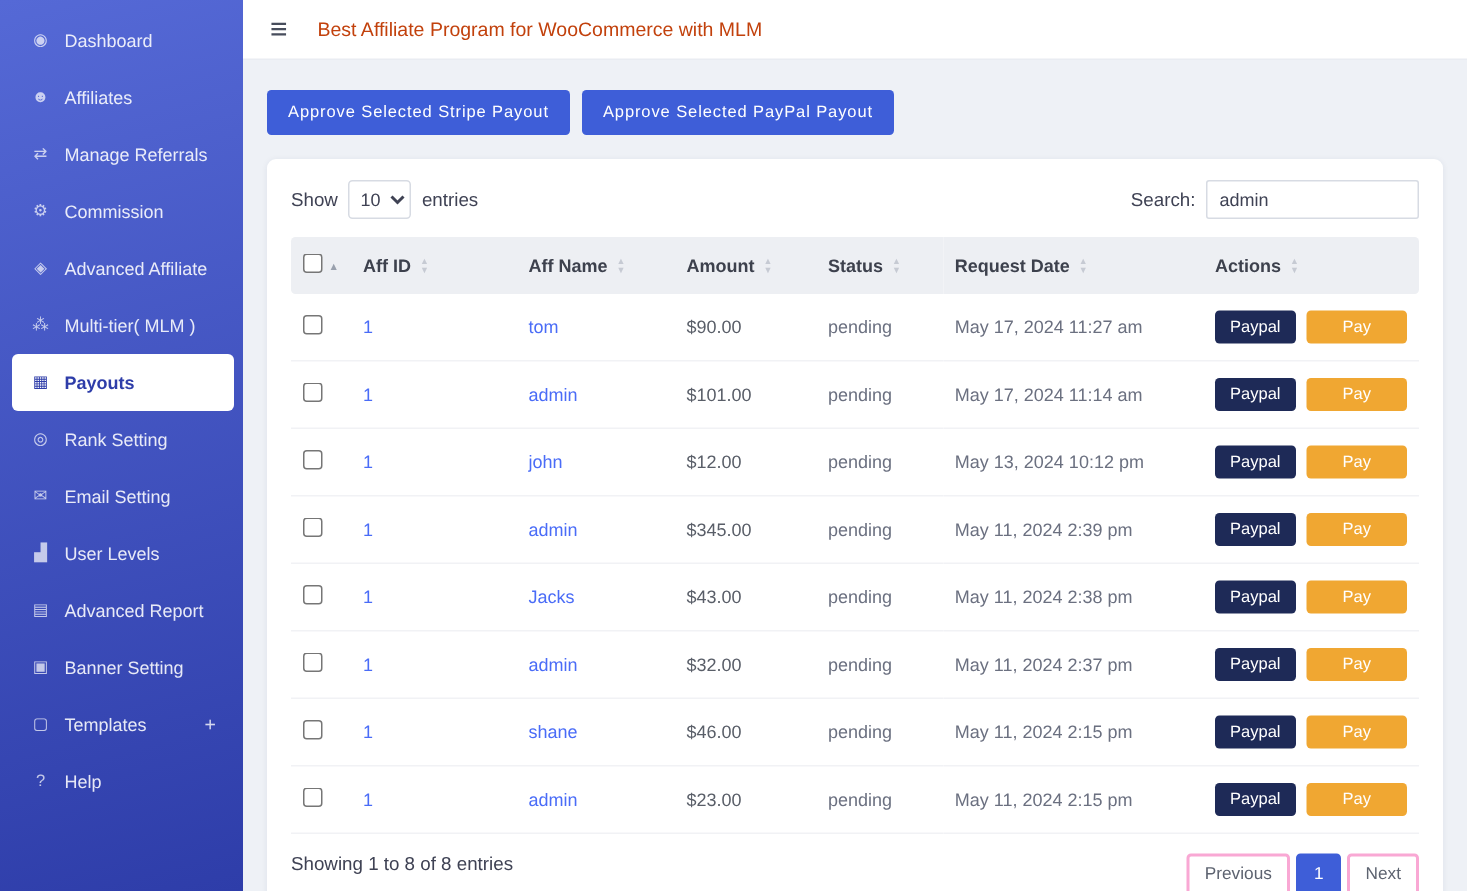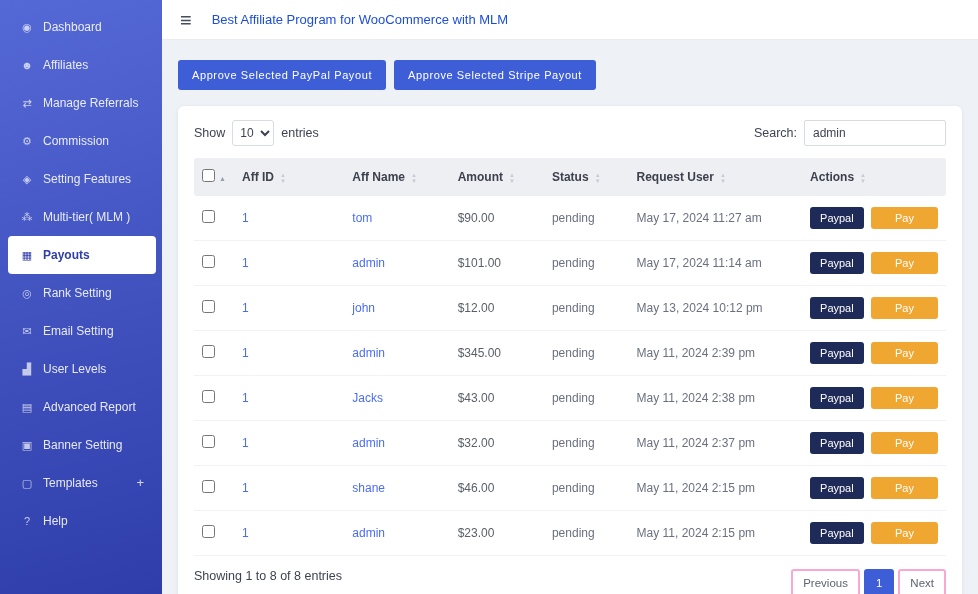--- a/index.html
+++ b/index.html
@@ -29,21 +29,21 @@
   .side-item.active { background:#fff; color:#2e3da9; font-weight:700; }
   .side-item.active .icon { opacity:1; }
 
   
   .main { flex:1; display:flex; flex-direction:column; min-width:0; }
   .topbar {
     height:40px; background:#fff; border-bottom:1px solid #e9ecf2;
     display:flex; align-items:center; gap:20px; padding:0 18px; flex-shrink:0;
   }
   .hamburger { font-size:20px; color:#474d5c; cursor:pointer; line-height:1; }
-  .page-title { font-size:13px; font-weight:400; color:#1d4ed8; margin:0; }
+  .page-title { font-size:13px; font-weight:400; color:#c2410c; margin:0; }
 
   .content { flex:1; padding:20px 16px 0; }
 
   .toolbar { display:flex; gap:8px; margin-bottom:16px; }
   .btn-primary {
     background: var(--accent,#3e5ed8); color:#fff; border:none; border-radius:3px;
     padding:9px 14px; font-size:11px; letter-spacing:.6px; font-weight:500;
     font-family:inherit; cursor:pointer;
   }
 
@@ -134,21 +134,21 @@
     <span class="label">Manage Referrals</span>
 
   </a>
         <a class="side-item" href="#">
     <span class="icon">⚙</span>
     <span class="label">Commission</span>
 
   </a>
         <a class="side-item" href="#">
     <span class="icon">◈</span>
-    <span class="label">Setting Features</span>
+    <span class="label">Advanced Affiliate</span>
 
   </a>
         <a class="side-item" href="#">
     <span class="icon">⁂</span>
     <span class="label">Multi-tier( MLM )</span>
 
   </a>
         <a class="side-item active" href="#">
     <span class="icon">▦</span>
     <span class="label">Payouts</span>
@@ -195,22 +195,22 @@
   <div class="main">
 
     <header class="topbar">
       <span class="hamburger">≡</span>
       <h1 class="page-title">Best Affiliate Program for WooCommerce with MLM</h1>
     </header>
 
     <div class="content">
 
       <div class="toolbar">
+        <button class="btn-primary">Approve Selected Stripe Payout</button>
         <button class="btn-primary">Approve Selected PayPal Payout</button>
-        <button class="btn-primary">Approve Selected Stripe Payout</button>
       </div>
 
       <div class="card">
 
         <div class="controls">
           <div class="show-entries">
             <span>Show</span>
             <select id="page-size"><option>10</option></select>
             <span>entries</span>
           </div>
@@ -233,21 +233,21 @@
                     <i>▼</i>
                   </span></th>
                 <th><span>Amount</span><span class="sorters">
                     <i>▲</i>
                     <i>▼</i>
                   </span></th>
                 <th><span>Status</span><span class="sorters">
                     <i>▲</i>
                     <i>▼</i>
                   </span></th>
-                <th><span>Request User</span><span class="sorters">
+                <th><span>Request Date</span><span class="sorters">
                     <i>▲</i>
                     <i>▼</i>
                   </span></th>
                 <th><span>Actions</span><span class="sorters">
                     <i>▲</i>
                     <i>▼</i>
                   </span></th>
               </tr>
           </thead>
           <tbody id="table-body">

